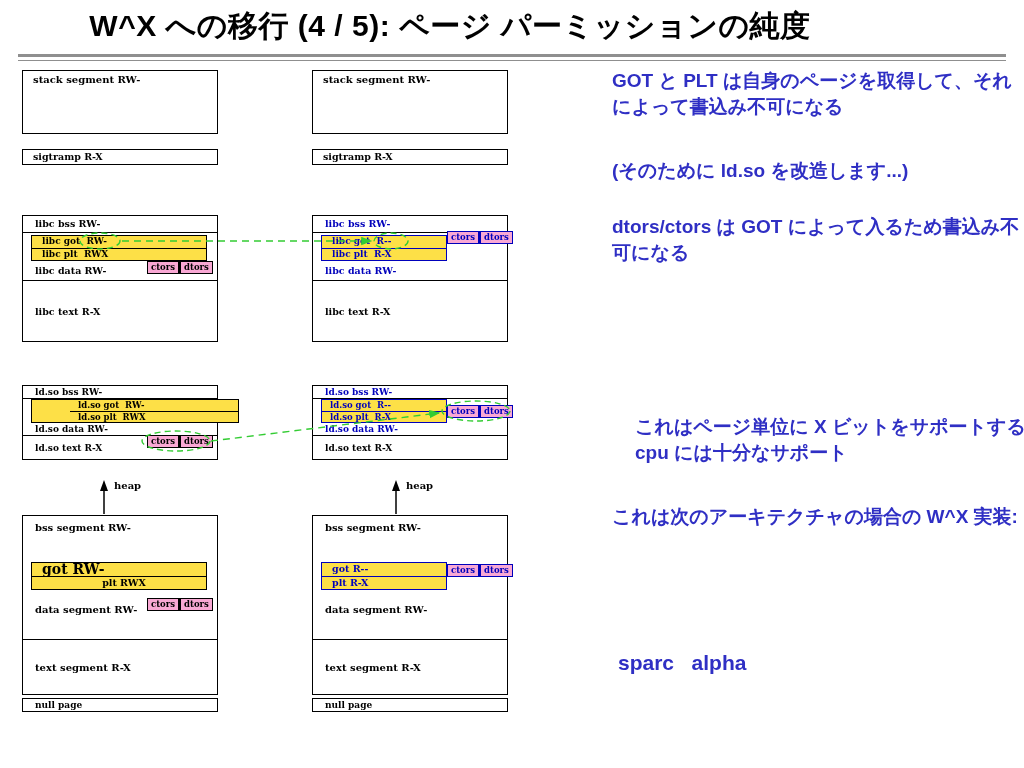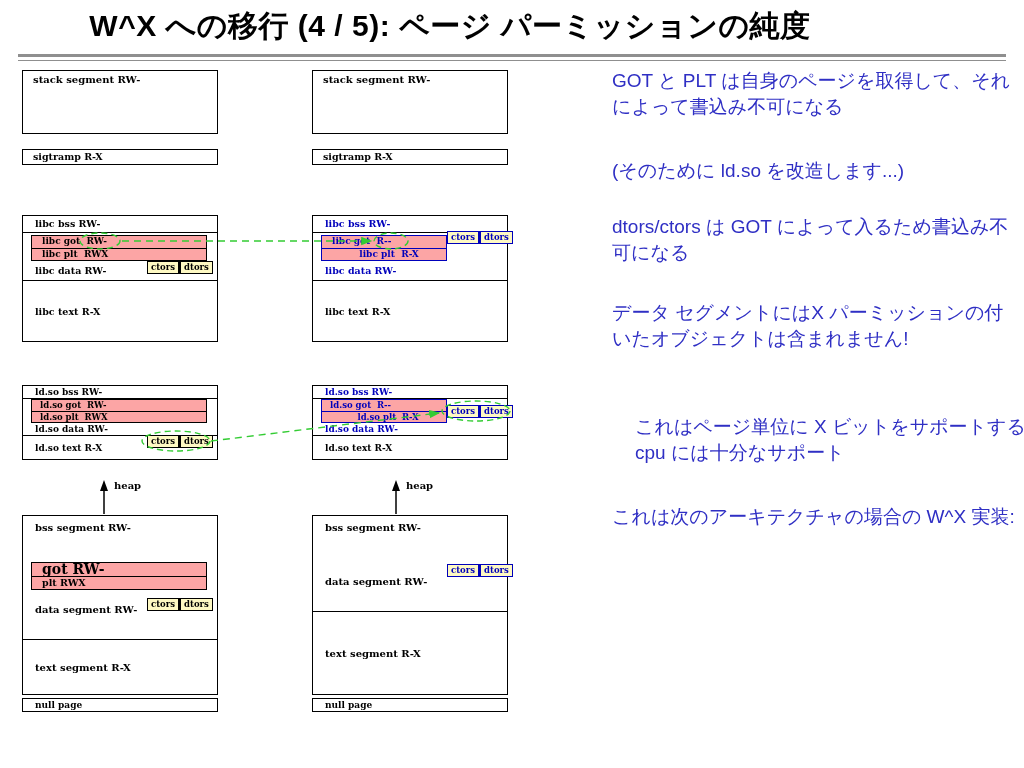--- a/index.html
+++ b/index.html
@@ -15,44 +15,44 @@
   .sbox{position:absolute;border:1px solid #000;background:#fff;box-sizing:border-box;
         font-family:"DejaVu Serif",serif;font-weight:bold;color:#000;white-space:pre;}
 
   
   .group{position:absolute;width:196px;border:1px solid #000;box-sizing:border-box;
          display:flex;flex-direction:column;background:#fff;
          font-family:"DejaVu Serif",serif;font-weight:bold;color:#000;}
   .g-row{box-sizing:border-box;padding-left:12px;font-size:9.5px;white-space:pre;}
   .bb{border-bottom:1px solid #000;}
   .fill{flex:1;display:flex;align-items:center;}
-  .inset{box-sizing:border-box;border:1px solid #000;margin-left:8px;background:#fca5a5;}
+  .inset{box-sizing:border-box;border:1px solid #000;margin-left:8px;background:#fde047;}
   .i-row{box-sizing:border-box;height:12px;line-height:11px;font-size:9px;padding-left:10px;white-space:pre;}
   .i-row-sm{height:11px;line-height:10px;font-size:8.5px;padding-left:8px;}
   .i-row + .i-row{border-top:1px solid #000;}
 
-  .cdbox{position:absolute;display:flex;height:13px;border:1px solid #000;background:#fef9c3;
+  .cdbox{position:absolute;display:flex;height:13px;border:1px solid #000;background:#f9a8d4;
          font-size:8.5px;line-height:11px;box-sizing:border-box;font-family:"DejaVu Serif",serif;font-weight:bold;}
   .cdbox span{padding:0 3px;display:block;}
   .cdbox span + span{border-left:3px solid #000000;}
 
   
   .t-blue{color:#0000bb;}
   .b-blue{border-color:#0000bb;}
-  .b-blue .i-row + .i-row{border-top-color:#0000bb;text-align:center;}
+  .b-blue .i-row + .i-row{border-top-color:#0000bb;}
   .cdbox.c-blue{border-color:#0000bb;color:#0000bb;}
   .cdbox.c-blue span + span{border-left-color:#0000bb;}
 
   
   .heap{position:absolute;display:flex;align-items:flex-start;}
   .heap-label{font-family:"DejaVu Serif",serif;font-size:10px;font-weight:bold;margin-left:2px;color:#000;}
 
   
   .note{position:absolute;left:612px;width:410px;font-size:19px;line-height:26px;
-        font-weight:normal;color:#2f2fc4;}
+        font-weight:bold;color:#2f2fc4;}
   .arch{position:absolute;left:618px;font-size:21px;line-height:29px;font-weight:bold;
         color:#2f2fc4;white-space:pre;}
 
   .overlay{position:absolute;left:0;top:0;pointer-events:none;}
 </style>
 </head>
 <body>
 
 <div class="stage">
 
@@ -73,21 +73,21 @@
     <div class="g-row bb" style="height:20px;line-height:19px;">libc data RW-</div>
     <div class="g-row fill">libc text R-X</div>
     <div class="cdbox" style="left:124px;top:45px;">
       <span>ctors</span>
         <span>dtors</span>
     </div>
   </div>
 
   <div class="group" style="left:22px;top:385px;height:75px;">
     <div class="g-row bb" style="height:13px;line-height:12px;font-size:9px;">ld.so bss RW-</div>
-    <div class="inset" style="width:176px;">
+    <div class="inset" style="width:208px;padding-left:38px;">
       <div class="i-row i-row-sm">ld.so got  RW-</div>
       <div class="i-row i-row-sm">ld.so plt  RWX</div>
     </div>
     <div class="g-row bb" style="height:13px;line-height:12px;font-size:9px;">ld.so data RW-</div>
     <div class="g-row fill" style="font-size:9px;">ld.so text R-X</div>
     <div class="cdbox" style="left:124px;top:49px;">
       <span>ctors</span>
         <span>dtors</span>
     </div>
   </div>
@@ -97,21 +97,21 @@
       <line x1="8" y1="34" x2="8" y2="7" stroke="#000" stroke-width="1.5"></line>
       <polygon points="8,0 4,11 12,11" fill="#000"></polygon>
     </svg>
     <span class="heap-label">heap</span>
   </div>
 
   <div class="group" style="left:22px;top:515px;height:180px;">
     <div class="g-row" style="height:46px;line-height:12px;padding-top:6px;font-size:10px;">bss segment RW-</div>
     <div class="inset" style="width:176px;">
       <div class="i-row" style="height:13px;line-height:12px;font-size:14px;">got RW-</div>
-      <div class="i-row" style="height:13px;line-height:12px;font-size:9.5px;">plt RWX</div>
+      <div class="i-row" style="height:13px;line-height:12px;font-size:9.5px;text-align:center;">plt RWX</div>
     </div>
     <div class="g-row bb" style="height:50px;line-height:12px;padding-top:14px;font-size:10px;">data segment RW-</div>
     <div class="g-row fill" style="font-size:10px;">text segment R-X</div>
     <div class="cdbox" style="left:124px;top:82px;">
       <span>ctors</span>
         <span>dtors</span>
     </div>
   </div>
 
   <div class="sbox" style="left:22px;top:698px;width:196px;height:14px;font-size:9px;padding:1px 0 0 12px;">null page</div>
@@ -151,20 +151,24 @@
   <div class="heap" style="left:388px;top:480px;">
     <svg width="16" height="34">
       <line x1="8" y1="34" x2="8" y2="7" stroke="#000" stroke-width="1.5"></line>
       <polygon points="8,0 4,11 12,11" fill="#000"></polygon>
     </svg>
     <span class="heap-label">heap</span>
   </div>
 
   <div class="group" style="left:312px;top:515px;height:180px;">
     <div class="g-row" style="height:46px;line-height:12px;padding-top:6px;font-size:10px;">bss segment RW-</div>
+    <div class="inset b-blue t-blue" style="width:126px;">
+      <div class="i-row" style="height:13px;line-height:12px;font-size:9.5px;">got R--</div>
+      <div class="i-row" style="height:13px;line-height:12px;font-size:9.5px;">plt R-X</div>
+    </div>
     <div class="g-row bb" style="height:50px;line-height:12px;padding-top:14px;font-size:10px;">data segment RW-</div>
     <div class="g-row fill" style="font-size:10px;">text segment R-X</div>
     <div class="cdbox c-blue" style="left:134px;top:48px;">
       <span>ctors</span>
         <span>dtors</span>
     </div>
   </div>
 
   <div class="sbox" style="left:312px;top:698px;width:196px;height:14px;font-size:9px;padding:1px 0 0 12px;">null page</div>
 
@@ -178,21 +182,21 @@
     <ellipse cx="391" cy="241" rx="17" ry="8" fill="none" stroke-width="1.4" stroke-dasharray="6 4" stroke="#33cc33"></ellipse>
     <ellipse cx="176" cy="441" rx="34" ry="10" fill="none" stroke-width="1.4" stroke-dasharray="6 4" stroke="#33cc33"></ellipse>
     <ellipse cx="476" cy="411" rx="34" ry="10" fill="none" stroke-width="1.4" stroke-dasharray="6 4" stroke="#33cc33"></ellipse>
     <line x1="122" y1="241" x2="371" y2="241" stroke-width="1.4" stroke-dasharray="7 5" marker-end="url(#ah)" stroke="#33cc33"></line>
     <line x1="211" y1="441" x2="439" y2="413" stroke-width="1.4" stroke-dasharray="7 5" marker-end="url(#ah)" stroke="#33cc33"></line>
   </svg>
 
   <div class="note" style="top:68px;">GOT と PLT は自身のページを取得して、それによって書込み不可になる</div>
   <div class="note" style="top:214px;">dtors/ctors は GOT によって入るため書込み不可になる</div>
   <div class="note" style="top:158px;">(そのために ld.so を改造します...)</div>
-  <div class="note" style="top:300px;">データ セグメントにはX パーミッションの付いたオブジェクトは含まれません!</div>
   <div class="note" style="top:414px;margin-left:23px;">これはページ単位に X ビットをサポートする cpu には十分なサポート</div>
   <div class="note" style="top:504px;">これは次のアーキテクチャの場合の W^X 実装:</div>
 
   <div class="arch" style="top:590px;">
+    <div>sparc   alpha</div>
     
   </div>
 
 </div>
 
 </body></html>

